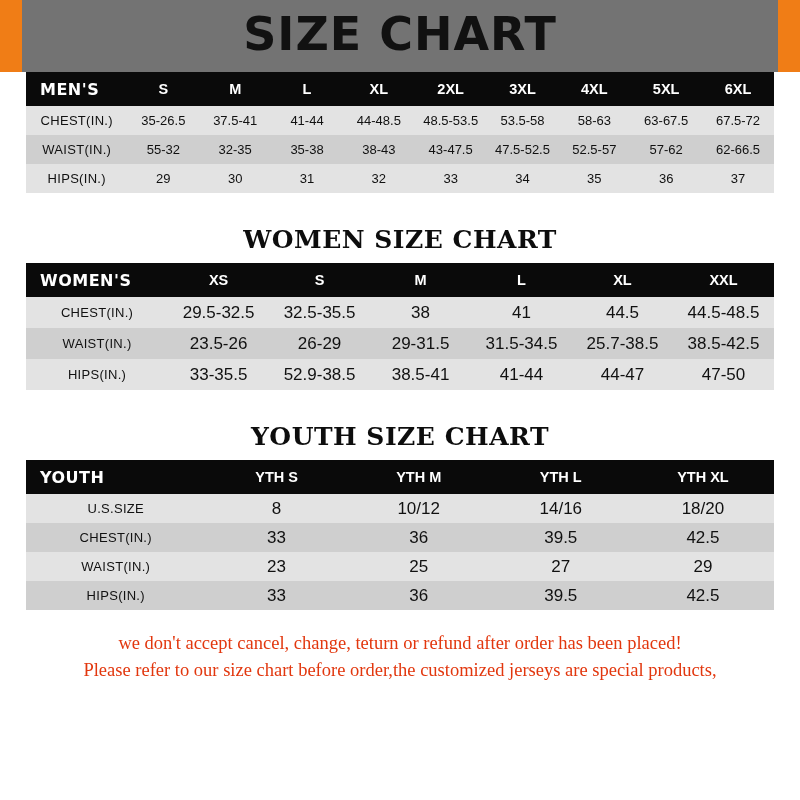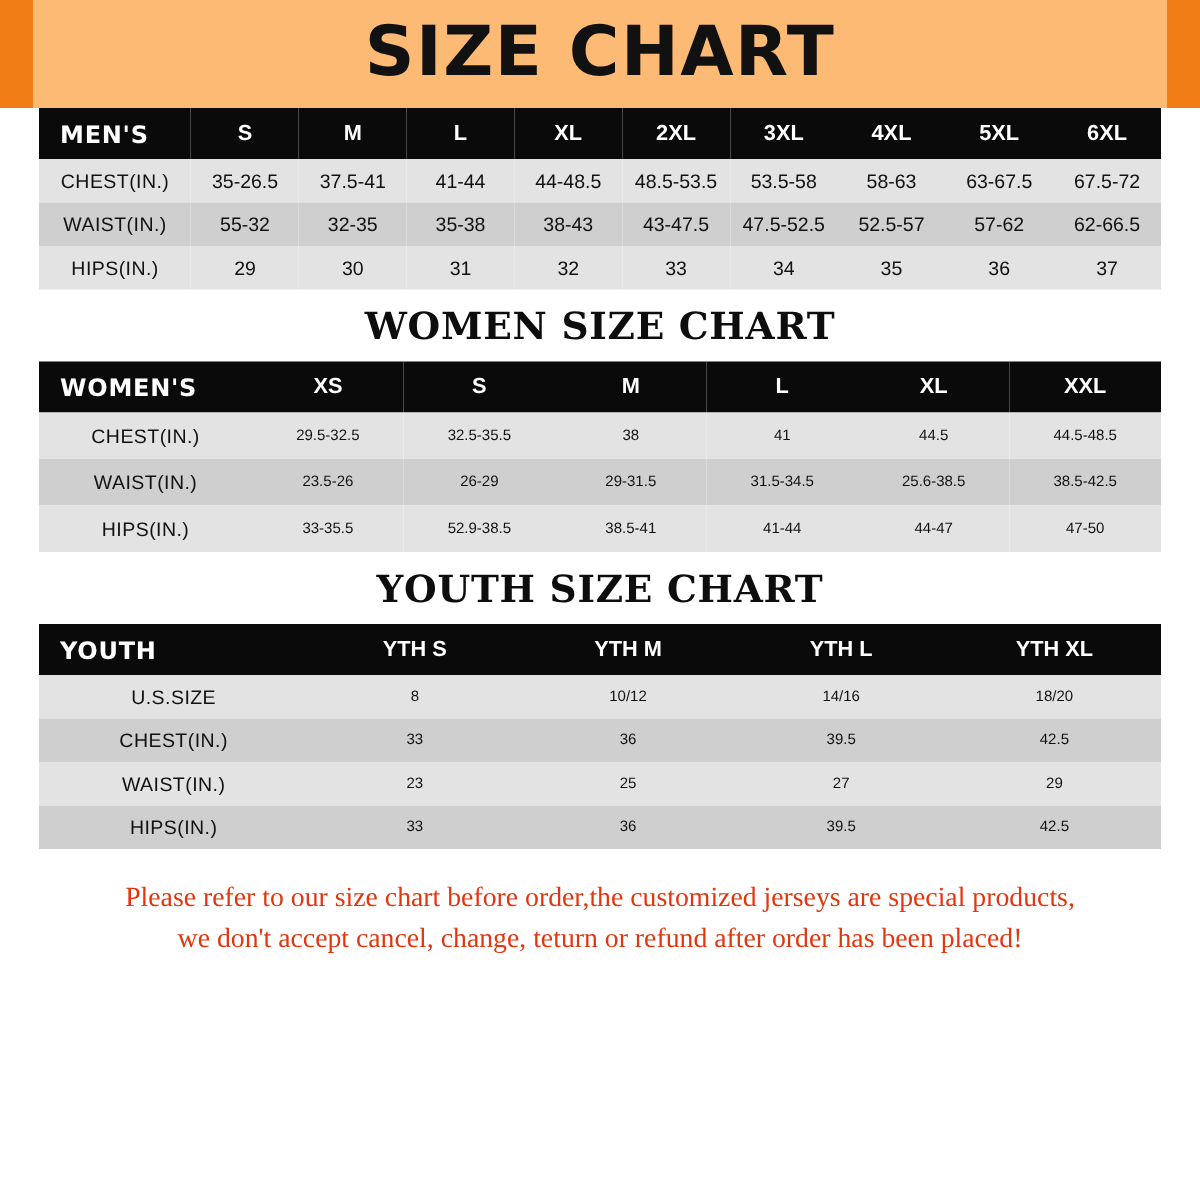--- a/index.html
+++ b/index.html
@@ -27,21 +27,21 @@
     display: flex;
     align-items: center;
     justify-content: center;
   }
   .banner-inner {
     position: absolute;
     left: 22px;
     right: 22px;
     top: 0;
     bottom: 0;
-    background: #fdba74;
+    background: #737373;
     display: flex;
     align-items: center;
     justify-content: center;
   }
   .banner-title {
     font-family: "DejaVu Sans", sans-serif;
     font-weight: bold;
     font-size: 46px;
     letter-spacing: 1px;
     color: #111;
@@ -53,21 +53,21 @@
   }
   .section-title {
     text-align: center;
     font-family: "DejaVu Serif", serif;
     font-weight: bold;
     font-size: 25px;
     color: #0d0d0d;
     letter-spacing: 0.5px;
     margin: 16px 0 9px 0;
   }
-  .section-title.second { margin-top: 10px; }
+  .section-title.second { margin-top: 32px; }
   table.size {
     width: 100%;
     border-collapse: collapse;
     table-layout: fixed;
   }
   table.size th, table.size td {
     text-align: center;
     font-family: "Liberation Sans", sans-serif;
     font-size: 13px;
     color: #111;
@@ -108,21 +108,21 @@
   .women col.c0 { width: 19%; }
   .women col.cx { width: 13.5%; }
   
   .youth col.c0 { width: 24%; }
   .youth col.cx { width: 19%; }
 
   .women thead th.corner { font-size: 16px; }
   .youth thead th.corner { font-size: 16px; }
   .women thead th { font-size: 15px; }
   .youth thead th { font-size: 15px; }
-  .youth tbody td, .women tbody td { font-size: 10px; height: 31px; }
+  .youth tbody td, .women tbody td { font-size: 17px; height: 31px; }
   .youth tbody td { height: 29px; }
 
   .notice {
     margin-top: 20px;
     padding: 0 22px;
     text-align: center;
     color: #E2370E;
     font-family: "Liberation Serif", serif;
     font-size: 18.5px;
     line-height: 1.45;
@@ -243,21 +243,21 @@
             <td>41</td>
             <td>44.5</td>
             <td>44.5-48.5</td>
           </tr>
           <tr class="dark">
             <td class="rowhead">WAIST(IN.)</td>
             <td>23.5-26</td>
             <td>26-29</td>
             <td>29-31.5</td>
             <td>31.5-34.5</td>
-            <td>25.6-38.5</td>
+            <td>25.7-38.5</td>
             <td>38.5-42.5</td>
           </tr>
           <tr class="light">
             <td class="rowhead">HIPS(IN.)</td>
             <td>33-35.5</td>
             <td>52.9-38.5</td>
             <td>38.5-41</td>
             <td>41-44</td>
             <td>44-47</td>
             <td>47-50</td>
@@ -312,18 +312,18 @@
             <td>33</td>
             <td>36</td>
             <td>39.5</td>
             <td>42.5</td>
           </tr>
         </tbody>
       </table>
     </div>
 
     <div class="notice">
+      <div>we don't accept cancel, change, teturn or refund after order has been placed!</div>
       <div>Please refer to our size chart before order,the customized jerseys are special products,</div>
-      <div>we don't accept cancel, change, teturn or refund after order has been placed!</div>
     </div>
 
   </div>
 </div>
 
 </body></html>

